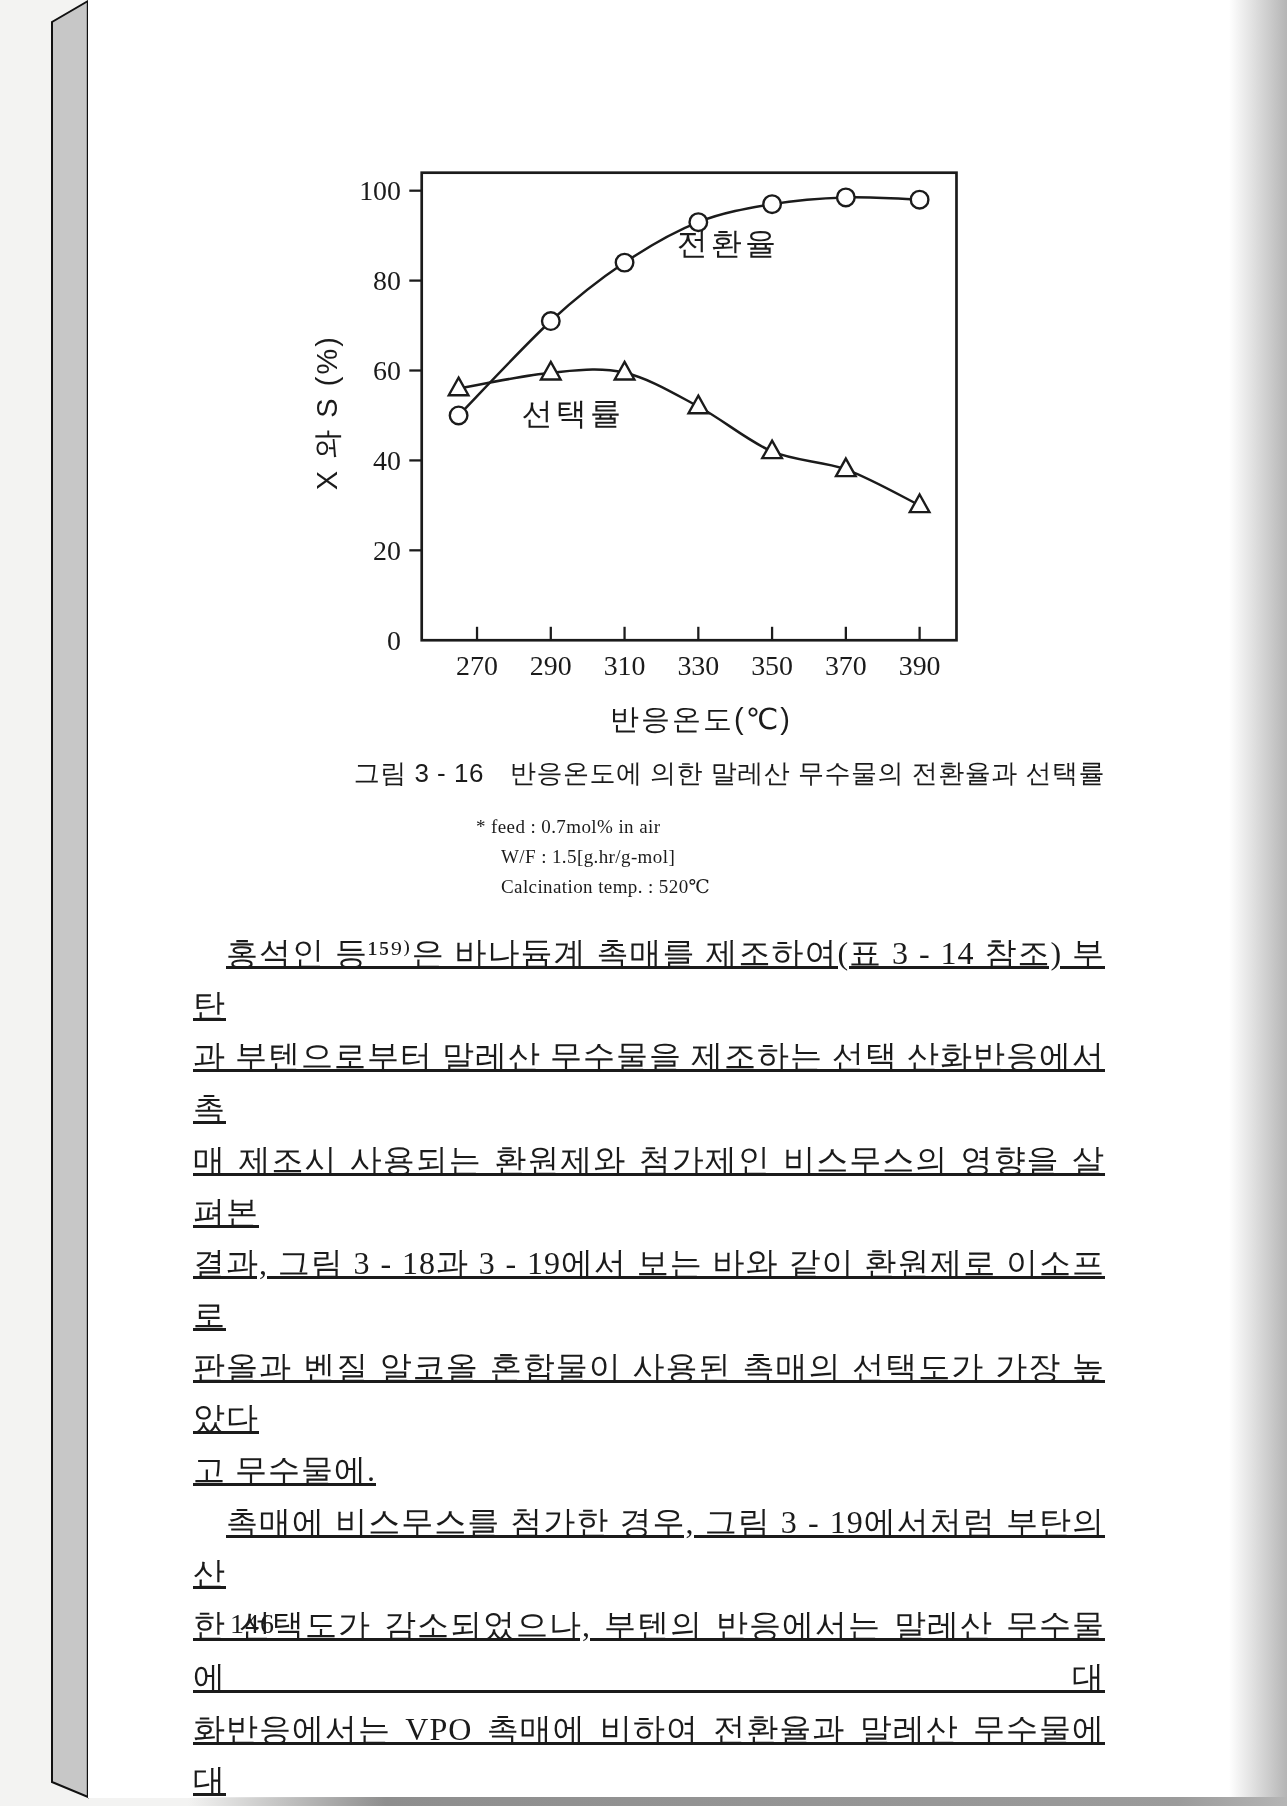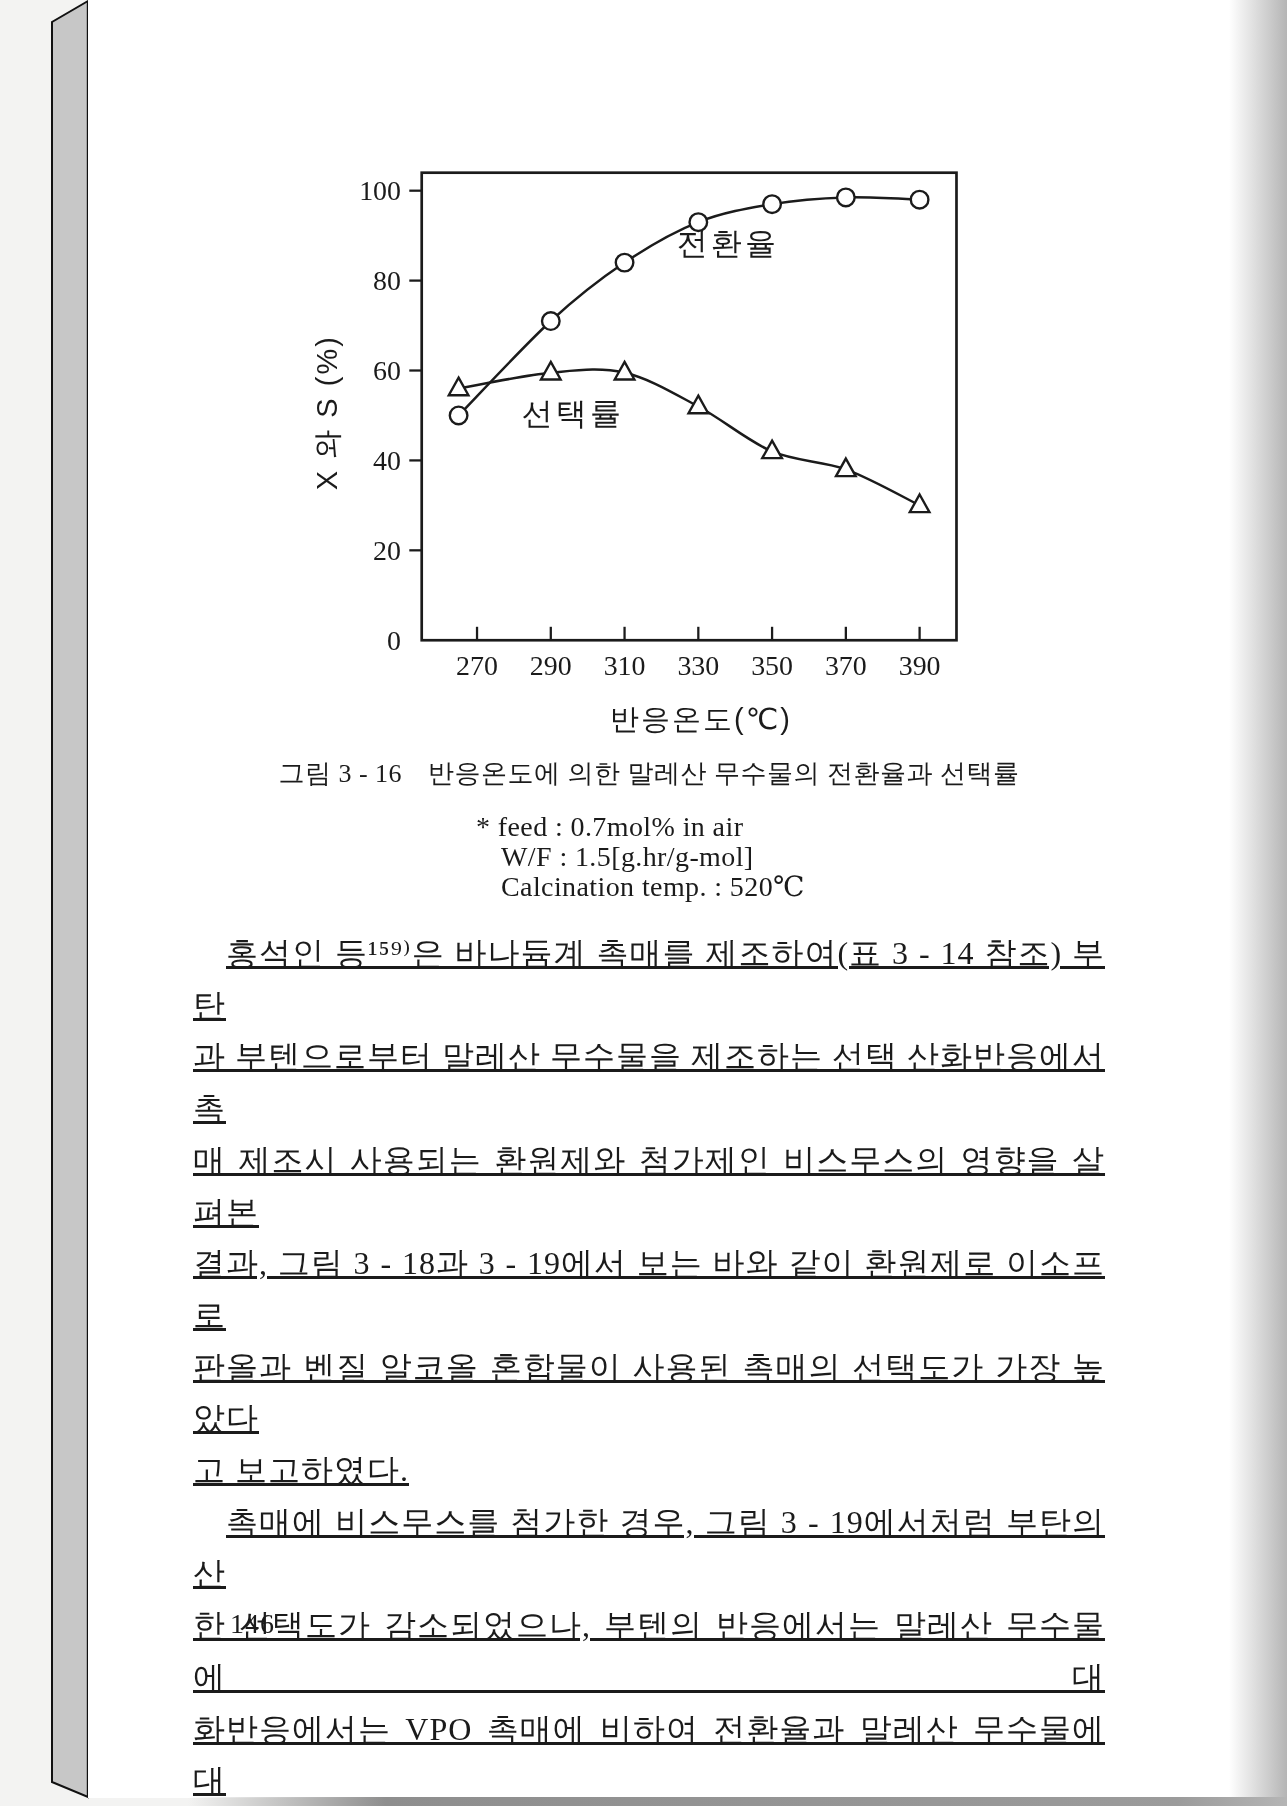--- a/index.html
+++ b/index.html
@@ -34,29 +34,29 @@
 
   
   .figure-chart{position:absolute;left:222px;top:152px;width:662px;height:631px;}
   .figure-chart text{fill:#1b1b1b;}
   .tick-num{font-family:"Liberation Serif","DejaVu Serif",serif;font-size:27px;}
   .axis-kor{font-family:"Liberation Sans","DejaVu Sans",sans-serif;font-size:28px;letter-spacing:2px;}
   .series-kor{font-family:"Liberation Sans","DejaVu Sans",sans-serif;font-size:30px;letter-spacing:3px;}
 
   .caption{
     position:absolute;left:105px;top:756px;width:912px;
-    text-align:center;
-    font-family:Liberation Serif, serif;
+    text-align:right;
+    font-family:Liberation Sans, sans-serif;
     font-size:26px;letter-spacing:0.5px;white-space:nowrap;
   }
   .caption .cap-label{margin-right:26px;}
 
   .notes{
     position:absolute;left:388px;top:812px;
-    font-size:28px;line-height:30px;letter-spacing:0.4px;
+    font-size:19px;line-height:30px;letter-spacing:0.4px;
     font-family:"Liberation Serif","DejaVu Serif",serif;
   }
   .note-line.cont{padding-left:25px;}
 
   
   .body-text{
     position:absolute;left:105px;top:928px;width:912px;
     font-size:32px;line-height:51.7px;letter-spacing:1px;
   }
   .body-line{
@@ -142,21 +142,21 @@
         <div class="note-line cont">W/F : 1.5[g.hr/g-mol]</div>
         <div class="note-line cont">Calcination  temp. : 520℃</div>
       </div>
 
     <div class="body-text">
         <div class="body-line indent">홍석인 등¹⁵⁹⁾은 바나듐계 촉매를 제조하여(표 3 - 14 참조) 부탄</div>
         <div class="body-line">과 부텐으로부터 말레산 무수물을 제조하는 선택 산화반응에서 촉</div>
         <div class="body-line">매 제조시 사용되는 환원제와 첨가제인 비스무스의 영향을 살펴본</div>
         <div class="body-line">결과, 그림 3 - 18과 3 - 19에서 보는 바와 같이 환원제로 이소프로</div>
         <div class="body-line">판올과 벤질 알코올 혼합물이 사용된 촉매의 선택도가 가장 높았다</div>
-        <div class="body-line noju">고 보고하였다.</div>
+        <div class="body-line noju">고 무수물에.</div>
         <div class="body-line indent">촉매에 비스무스를 첨가한 경우, 그림 3 - 19에서처럼 부탄의 산</div>
         <div class="body-line">한 선택도가 감소되었으나, 부텐의 반응에서는 말레산 무수물에 대</div>
         <div class="body-line">화반응에서는 VPO 촉매에 비하여 전환율과 말레산 무수물에 대</div>
       </div>
 
     <div class="page-number">146</div>
   </div>
 
   <div class="bottom-edge"></div>
 </div>

